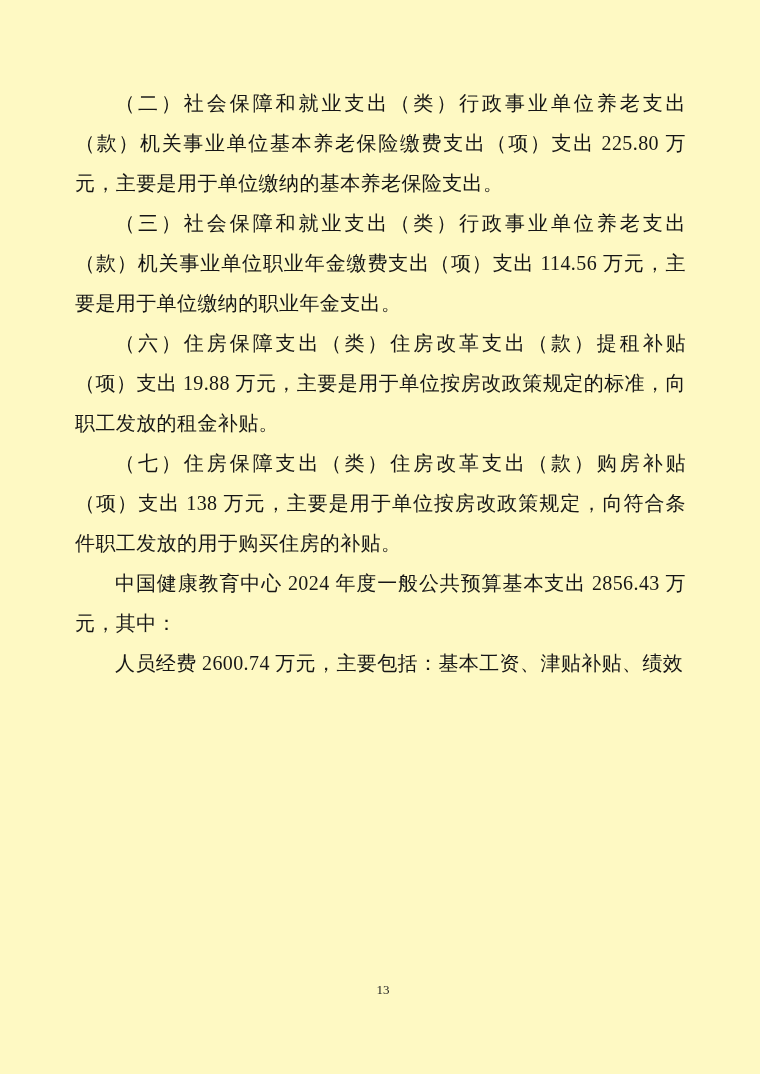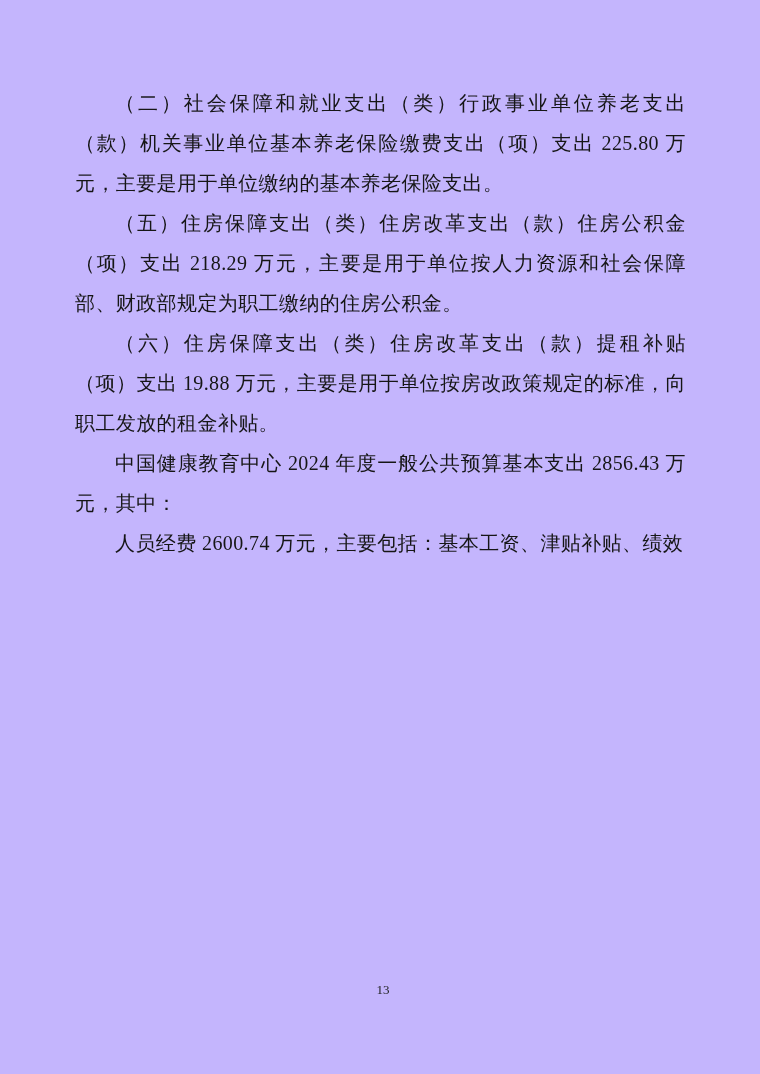--- a/index.html
+++ b/index.html
@@ -4,21 +4,21 @@
 <style>
   html, body {
     margin: 0;
     padding: 0;
     background: #ffffff;
   }
   .page {
     position: relative;
     width: 760px;
     height: 1074px;
-    background: #c4b5fd;
+    background: #fef9c3;
     overflow: hidden;
     font-family: "Liberation Serif", "DejaVu Serif", serif;
     color: #161616;
   }
   .content {
     position: absolute;
     top: 83px;
     left: 75px;
     width: 611px;
   }
@@ -51,19 +51,20 @@
     font-family: "Liberation Serif", "DejaVu Serif", serif;
     color: #222222;
   }
 </style>
 </head>
 <body>
 
 <div class="page">
   <div class="content">
     <p class="body-para">（二）社会保障和就业支出（类）行政事业单位养老支出（款）机关事业单位基本养老保险缴费支出（项）支出 225.80 万元，主要是用于单位缴纳的基本养老保险支出。</p>
-    <p class="body-para">（五）住房保障支出（类）住房改革支出（款）住房公积金（项）支出 218.29 万元，主要是用于单位按人力资源和社会保障部、财政部规定为职工缴纳的住房公积金。</p>
+    <p class="body-para">（三）社会保障和就业支出（类）行政事业单位养老支出（款）机关事业单位职业年金缴费支出（项）支出 114.56 万元，主要是用于单位缴纳的职业年金支出。</p>
     <p class="body-para">（六）住房保障支出（类）住房改革支出（款）提租补贴（项）支出 19.88 万元，主要是用于单位按房改政策规定的标准，向职工发放的租金补贴。</p>
+    <p class="body-para">（七）住房保障支出（类）住房改革支出（款）购房补贴（项）支出 138 万元，主要是用于单位按房改政策规定，向符合条件职工发放的用于购买住房的补贴。</p>
     <p class="body-para">中国健康教育中心 2024 年度一般公共预算基本支出 2856.43 万元，其中：</p>
     <p class="body-para">人员经费 2600.74 万元，主要包括：基本工资、津贴补贴、绩效</p>
   </div>
   <div class="footer">13</div>
 </div>
 
 </body></html>

